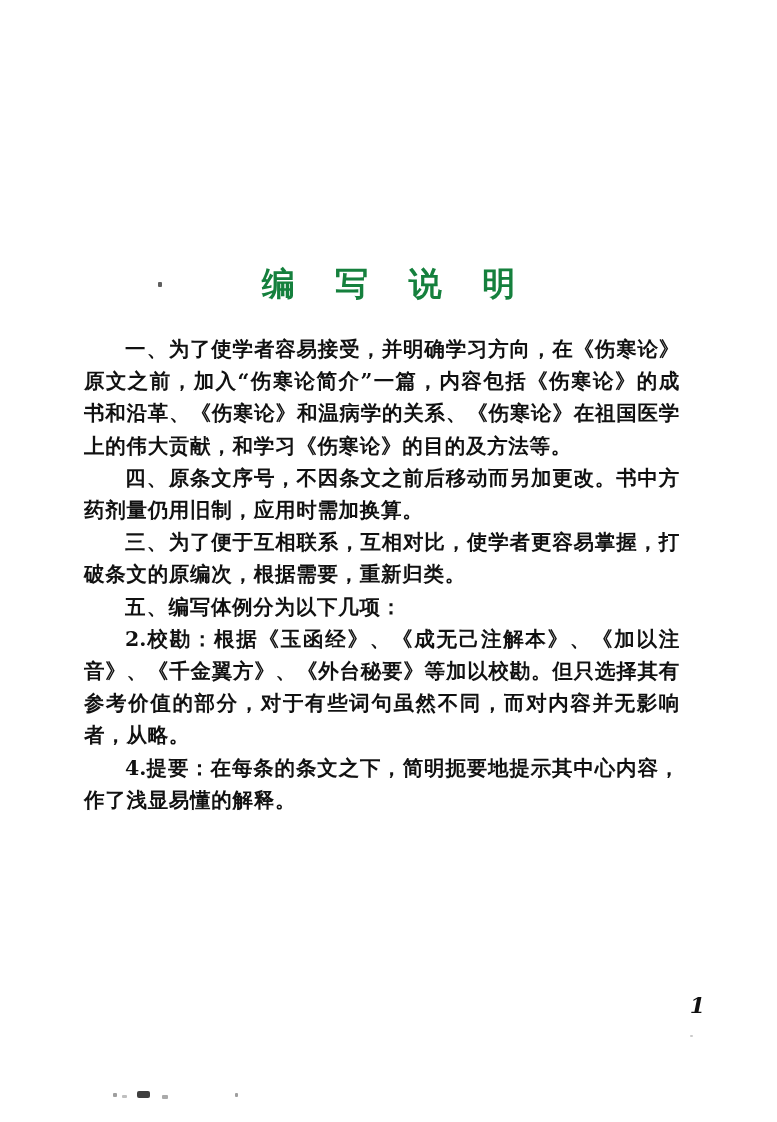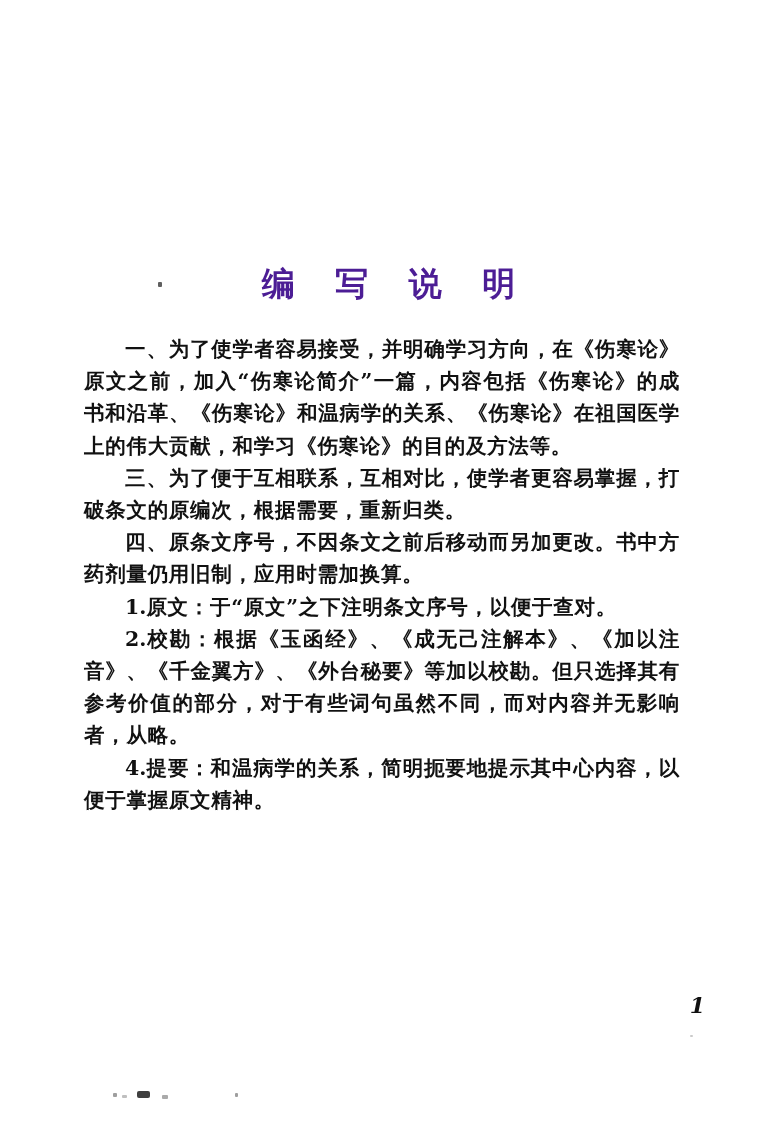--- a/index.html
+++ b/index.html
@@ -26,21 +26,21 @@
     left: 0;
     top: 242px;
     width: 777px;
     text-align: center;
     font-family: "DejaVu Sans", "Liberation Sans", sans-serif;
     font-weight: 700;
     font-size: 33px;
     line-height: 40px;
     letter-spacing: 0.44em;
     text-indent: 0.44em;
-    color: #4c1d95;
+    color: #15803d;
     white-space: pre;
   }
 
   
   .body-block {
     position: absolute;
     left: 84px;
     top: 333px;
     width: 608px;
   }
@@ -109,31 +109,31 @@
 
 <div class="page">
 
   <h1 class="doc-title">编 写 说 明</h1>
 
   <div class="body-block">
 
     <p class="para"><span class="enum">一、</span><span>为了使学者容易接受，并明确学习方向，在《伤寒论》原文之前，加入“伤寒论简介”一篇，内容包括《伤寒论》的成书和沿革、《伤寒论》和温病学的关系、《伤寒论》在祖国医学上的伟大贡献，和学习《伤寒论》的目的及方法等。</span></p>
 
 
+    <p class="para"><span class="enum">四、</span><span>原条文序号，不因条文之前后移动而另加更改。书中方药剂量仍用旧制，应用时需加换算。</span></p>
+
     <p class="para"><span class="enum">三、</span><span>为了便于互相联系，互相对比，使学者更容易掌握，打破条文的原编次，根据需要，重新归类。</span></p>
 
-    <p class="para"><span class="enum">四、</span><span>原条文序号，不因条文之前后移动而另加更改。书中方药剂量仍用旧制，应用时需加换算。</span></p>
+    <p class="para"><span class="enum">五、</span><span>编写体例分为以下几项：</span></p>
 
-
-    <p class="para subpara"><span class="enum">1.</span><span>原文：于“原文”之下注明条文序号，以便于查对。</span></p>
 
     <p class="para subpara"><span class="enum">2.</span><span>校勘：根据《玉函经》、《成无己注解本》、《加以注音》、《千金翼方》、《外台秘要》等加以校勘。但只选择其有参考价值的部分，对于有些词句虽然不同，而对内容并无影响者，从略。</span></p>
 
 
-    <p class="para subpara"><span class="enum">4.</span><span>提要：和温病学的关系，简明扼要地提示其中心内容，以便于掌握原文精神。</span></p>
+    <p class="para subpara"><span class="enum">4.</span><span>提要：在每条的条文之下，简明扼要地提示其中心内容，作了浅显易懂的解释。</span></p>
 
   </div>
 
   <div class="folio">1</div>
 
   <span class="speck s1"></span>
   <span class="speck s2"></span>
   <span class="speck s3"></span>
   <span class="speck s4"></span>
   <span class="speck s5"></span>

